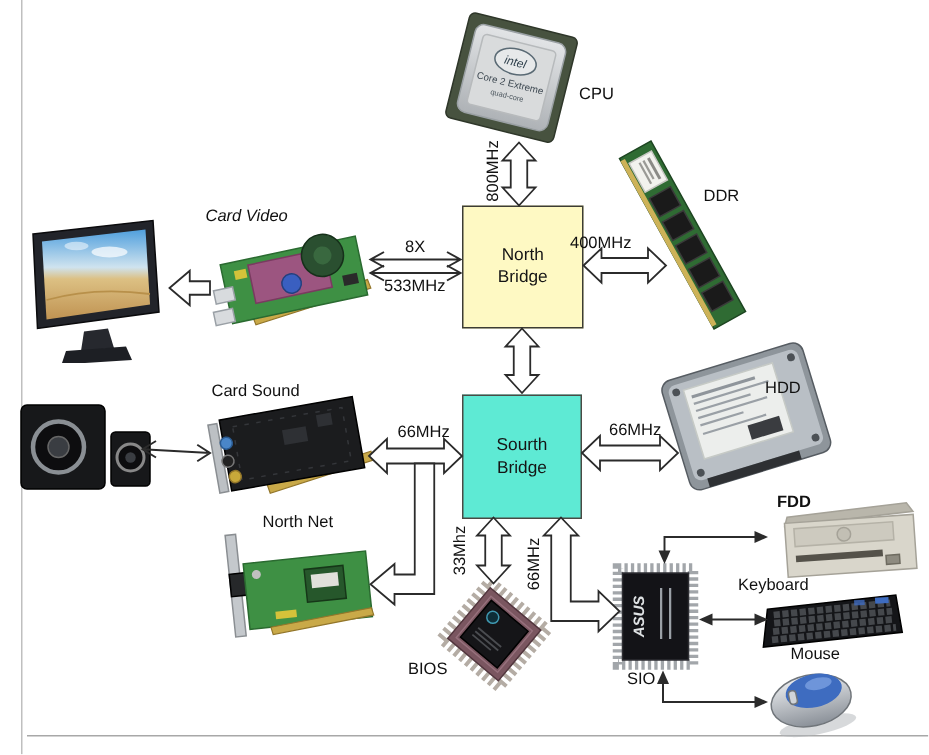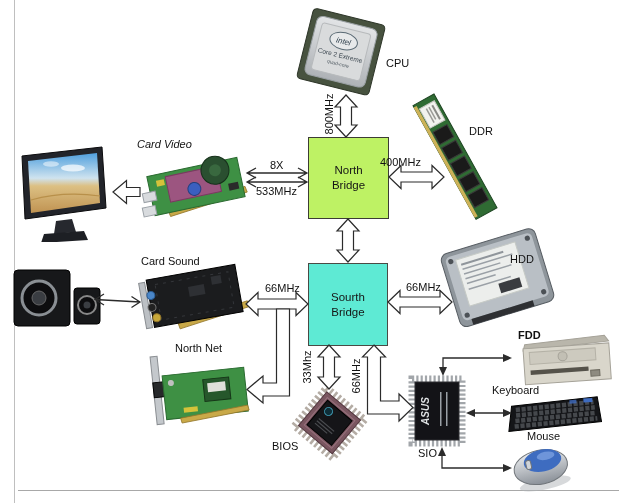--- a/index.html
+++ b/index.html
@@ -4,21 +4,21 @@
 <style>
   html,body{margin:0;padding:0;background:#fff;}
   #stage{position:relative;width:619px;height:503px;background:#ffffff;overflow:hidden;
          font-family:"Liberation Sans",sans-serif;}
   .edge{position:absolute;background:#bfbfbf;}
   .lbl{position:absolute;font-size:11px;color:#111;white-space:nowrap;line-height:12px;}
   .lbl-v{text-align:center;transform:rotate(-90deg);}
   .bridge{position:absolute;display:flex;align-items:center;justify-content:center;
           text-align:center;font-size:11.5px;color:#151515;white-space:pre-line;
           border:1px solid #3c3c34;line-height:15px;}
-  #north-bridge{left:308px;top:137px;width:79px;height:80px;background:#bef264;}
+  #north-bridge{left:308px;top:137px;width:79px;height:80px;background:#fef9c3;}
   #south-bridge{left:308px;top:263px;width:78px;height:81px;background:#5eead4;border-color:#4a4a44;}
   svg.comp{position:absolute;}
   #overlay{position:absolute;left:0;top:0;z-index:5;}
   .thick{fill:#ffffff;stroke:#2b2b2b;stroke-width:1.2;}
   .thin{fill:none;stroke:#2b2b2b;stroke-width:1.3;}
   .head{fill:#2b2b2b;stroke:none;}
 </style>
 </head>
 <body>
 

